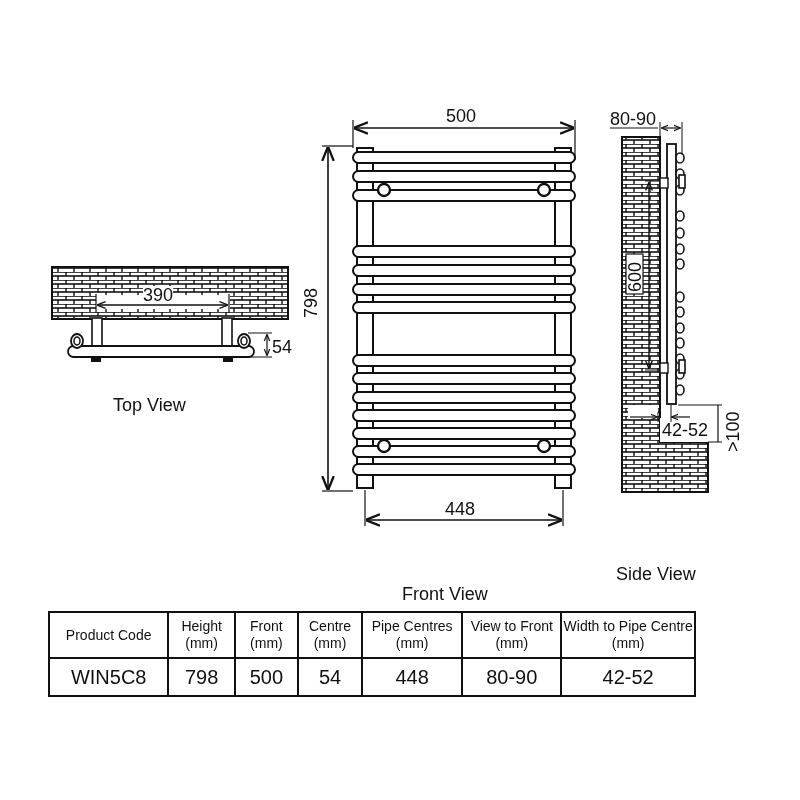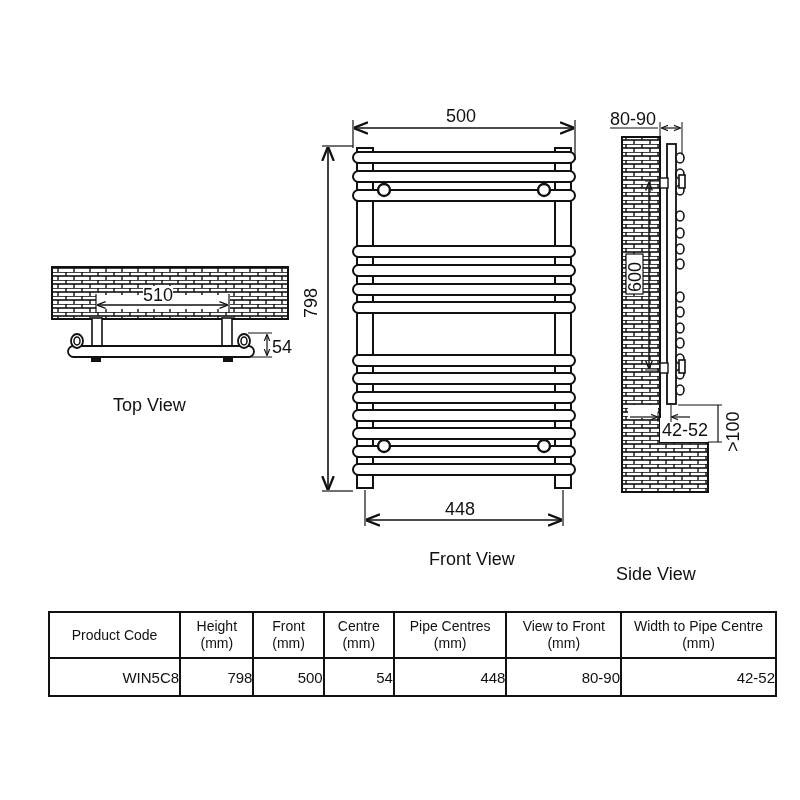--- a/index.html
+++ b/index.html
@@ -1,24 +1,24 @@
 <!DOCTYPE html>
 <html><head>
 <meta charset="utf-8">
 <style>
   html,body{margin:0;padding:0;background:#fff;}
   body{width:800px;height:800px;position:relative;overflow:hidden;font-family:"Liberation Sans",sans-serif;color:#111;}
   svg{position:absolute;left:0;top:0;}
   .lbl{position:absolute;font-family:"Liberation Sans",sans-serif;color:#111;white-space:nowrap;}
   .view-title{font-size:18px;}
   .dim{font-size:18px;background:#fff;line-height:18px;}
-  table.spec{position:absolute;left:48px;top:611px;width:729px;border-collapse:collapse;font-family:"Liberation Sans",sans-serif;}
+  table.spec{position:absolute;left:48px;top:611px;width:648px;border-collapse:collapse;font-family:"Liberation Sans",sans-serif;}
   table.spec td{border:2px solid #111;text-align:center;color:#111;padding:0;}
   table.spec tr.head td{height:44px;font-size:14px;line-height:17px;}
-  table.spec tr.row td{height:36px;font-size:15px;text-align:right;}
+  table.spec tr.row td{height:36px;font-size:20px;}
 </style>
 </head>
 <body>
 
 <svg width="800" height="800" viewBox="0 0 800 800">
   <defs>
     <pattern id="brick" x="0" y="0" width="16" height="8" patternUnits="userSpaceOnUse">
       <rect width="16" height="8" fill="#fff"></rect>
       <line x1="0" y1="0" x2="16" y2="0" stroke="#111" stroke-width="1.6"></line>
       <line x1="0" y1="4" x2="16" y2="4" stroke="#111" stroke-width="1.6"></line>
@@ -163,28 +163,28 @@
     <line x1="671" y1="405" x2="671" y2="422" stroke="#111" stroke-width="1"></line>
     <line x1="630" y1="417" x2="657" y2="417" stroke="#111" stroke-width="1.2" marker-end="url(#arrs)"></line>
     <line x1="690" y1="417" x2="672" y2="417" stroke="#111" stroke-width="1.2" marker-end="url(#arrs)"></line>
 
     <line x1="678" y1="405" x2="722" y2="405" stroke="#111" stroke-width="1"></line>
     <line x1="708" y1="442" x2="722" y2="442" stroke="#111" stroke-width="1"></line>
     <line x1="718" y1="405" x2="718" y2="442" stroke="#111" stroke-width="1.2"></line>
   </g>
 </svg>
 
-<div class="lbl dim" style="left:143px;top:286px;">510</div>
+<div class="lbl dim" style="left:143px;top:286px;">390</div>
 <div class="lbl dim" style="left:272px;top:338px;background:transparent;">54</div>
 <div class="lbl view-title" style="left:113px;top:395px;">Top View</div>
 
 <div class="lbl dim" style="left:446px;top:107px;background:transparent;">500</div>
 <div class="lbl dim" style="left:302px;top:318px;transform:rotate(-90deg);transform-origin:left top;background:transparent;">798</div>
 <div class="lbl dim" style="left:445px;top:500px;background:transparent;">448</div>
-<div class="lbl view-title" style="left:402px;top:549px;margin-left:27px;">Front View</div>
+<div class="lbl view-title" style="left:402px;top:584px;">Front View</div>
 
 <div class="lbl dim" style="left:610px;top:110px;background:transparent;">80-90</div>
 <div class="lbl dim" style="left:626px;top:292px;transform:rotate(-90deg);transform-origin:left top;background:transparent;">600</div>
 <div class="lbl dim" style="left:662px;top:421px;background:transparent;">42-52</div>
 <div class="lbl dim" style="left:724px;top:452px;transform:rotate(-90deg);transform-origin:left top;background:transparent;">&gt;100</div>
 <div class="lbl view-title" style="left:616px;top:564px;">Side View</div>
 
 <table class="spec">
   <colgroup>
     <col style="width:127px">

